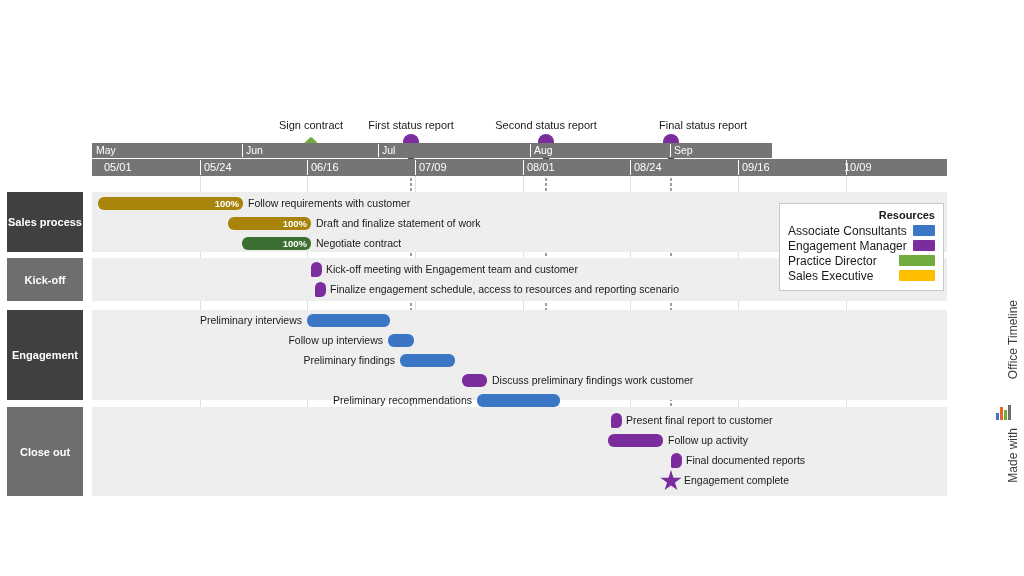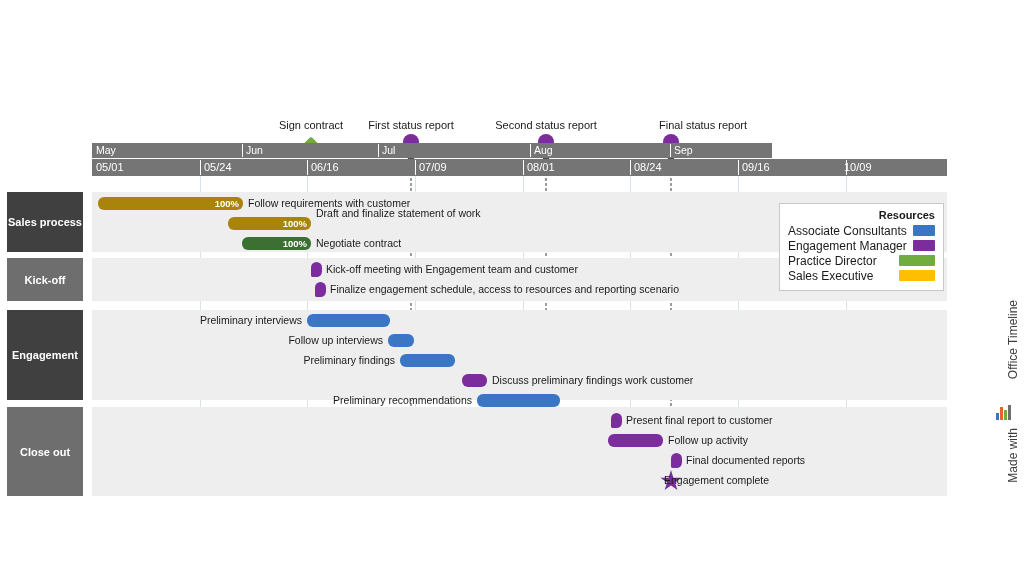--- a/index.html
+++ b/index.html
@@ -224,21 +224,21 @@
       <div class="tl-cell" style="left: 286px;">Jul</div>
       <div class="tl-sep" style="left: 286px;"></div>
       <div class="tl-cell" style="left: 438px;">Aug</div>
       <div class="tl-sep" style="left: 438px;"></div>
       <div class="tl-cell" style="left: 578px;">Sep</div>
       <div class="tl-sep" style="left: 578px;"></div>
       <div class="tl-cell" style="left: 718px;">Oct</div>
       <div class="tl-sep" style="left: 718px;"></div>
     </div>
   <div class="tl-date-band" id="date-band">
-      <div class="tl-cell" style="left: 0px;">05/01</div>
+      <div class="tl-cell" style="left: 8px;">05/01</div>
       <div class="tl-cell" style="left: 108px;">05/24</div>
       <div class="tl-sep" style="left: 108px;"></div>
       <div class="tl-cell" style="left: 215px;">06/16</div>
       <div class="tl-sep" style="left: 215px;"></div>
       <div class="tl-cell" style="left: 323px;">07/09</div>
       <div class="tl-sep" style="left: 323px;"></div>
       <div class="tl-cell" style="left: 431px;">08/01</div>
       <div class="tl-sep" style="left: 431px;"></div>
       <div class="tl-cell" style="left: 538px;">08/24</div>
       <div class="tl-sep" style="left: 538px;"></div>
@@ -263,21 +263,21 @@
       <div class="lane-label light" style="top: 192px; height: 60px;">
         <span>Sales process</span>
       </div>
       <div class="bar gold" style="left: 98px; width: 145px; top: 197px;">
         <span class="bar-pct">100%</span>
       </div>
       <div class="task-label right" style="top: 197px; left: 248px;">Follow requirements with customer</div>
       <div class="bar gold" style="left: 228px; width: 83px; top: 217px;">
         <span class="bar-pct">100%</span>
       </div>
-      <div class="task-label right" style="top: 207px; left: 316px;">Draft and finalize statement of work</div>
+      <div class="task-label right" style="top: 217px; left: 316px;">Draft and finalize statement of work</div>
       <div class="bar green" style="left: 242px; width: 69px; top: 237px;">
         <span class="bar-pct">100%</span>
       </div>
       <div class="task-label right" style="top: 237px; left: 316px;">Negotiate contract</div>
       <div class="lane" style="top: 258px; height: 43px;"></div>
       <div class="lane-label dark" style="top: 258px; height: 43px;">
         <span>Kick-off</span>
       </div>
       <div class="lane-ms" style="left: 311px; top: 262px;"></div>
       <div class="task-label right" style="top: 263px; left: 326px;">Kick-off meeting with Engagement team and customer</div>
@@ -307,21 +307,21 @@
       <div class="lane-label dark" style="top: 407px; height: 89px;">
         <span>Close out</span>
       </div>
       <div class="lane-ms" style="left: 611px; top: 413px;"></div>
       <div class="task-label right" style="top: 414px; left: 626px;">Present final report to customer</div>
       <div class="bar purple" style="left: 608px; width: 55px; top: 434px;"></div>
       <div class="task-label right" style="top: 434px; left: 668px;">Follow up activity</div>
       <div class="lane-ms" style="left: 671px; top: 453px;"></div>
       <div class="task-label right" style="top: 454px; left: 686px;">Final documented reports</div>
       <div class="lane-star" style="left: 660px; top: 470px;"></div>
-      <div class="task-label right" style="top: 474px; left: 664px; text-align: right;">Engagement complete</div>
+      <div class="task-label right" style="top: 474px; left: 684px; text-align: right;">Engagement complete</div>
     </div>
 
   <div class="legend">
     <div class="legend-title">Resources</div>
     <div id="legend-rows">
         <div class="legend-row">
           <span class="legend-name">Associate Consultants</span>
           <span class="legend-swatch" style="background: rgb(59, 118, 196);"></span>
         </div>
         <div class="legend-row">

